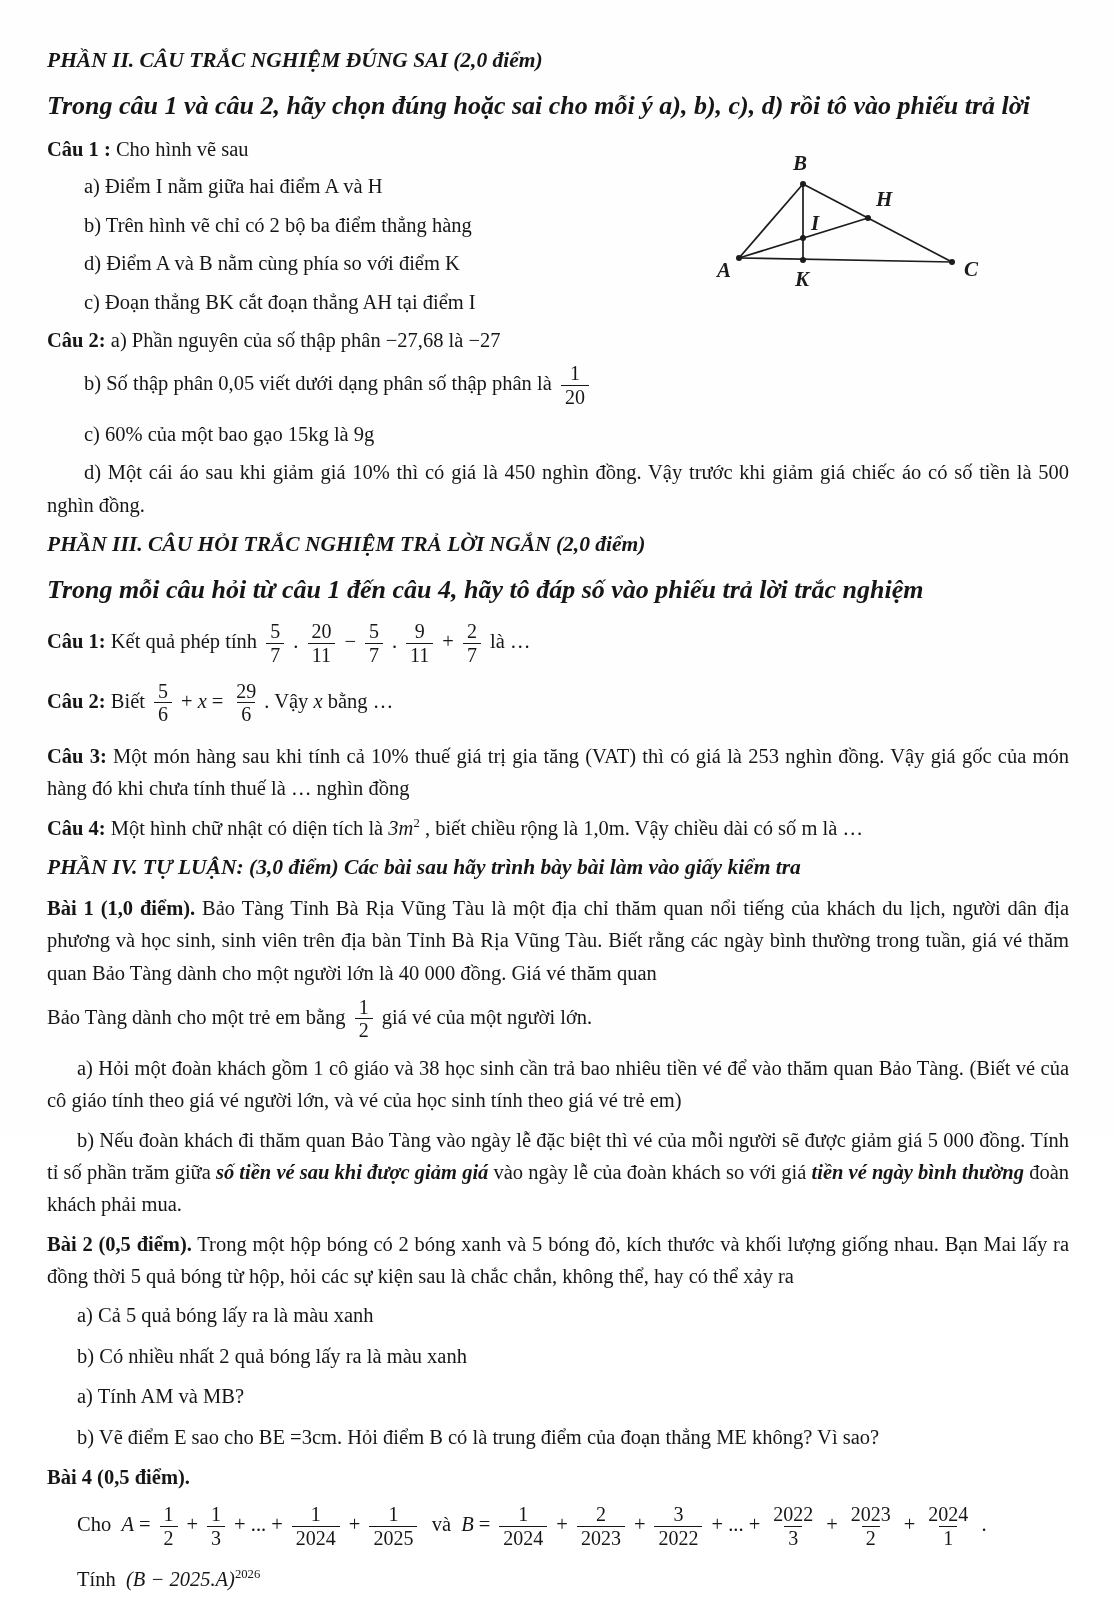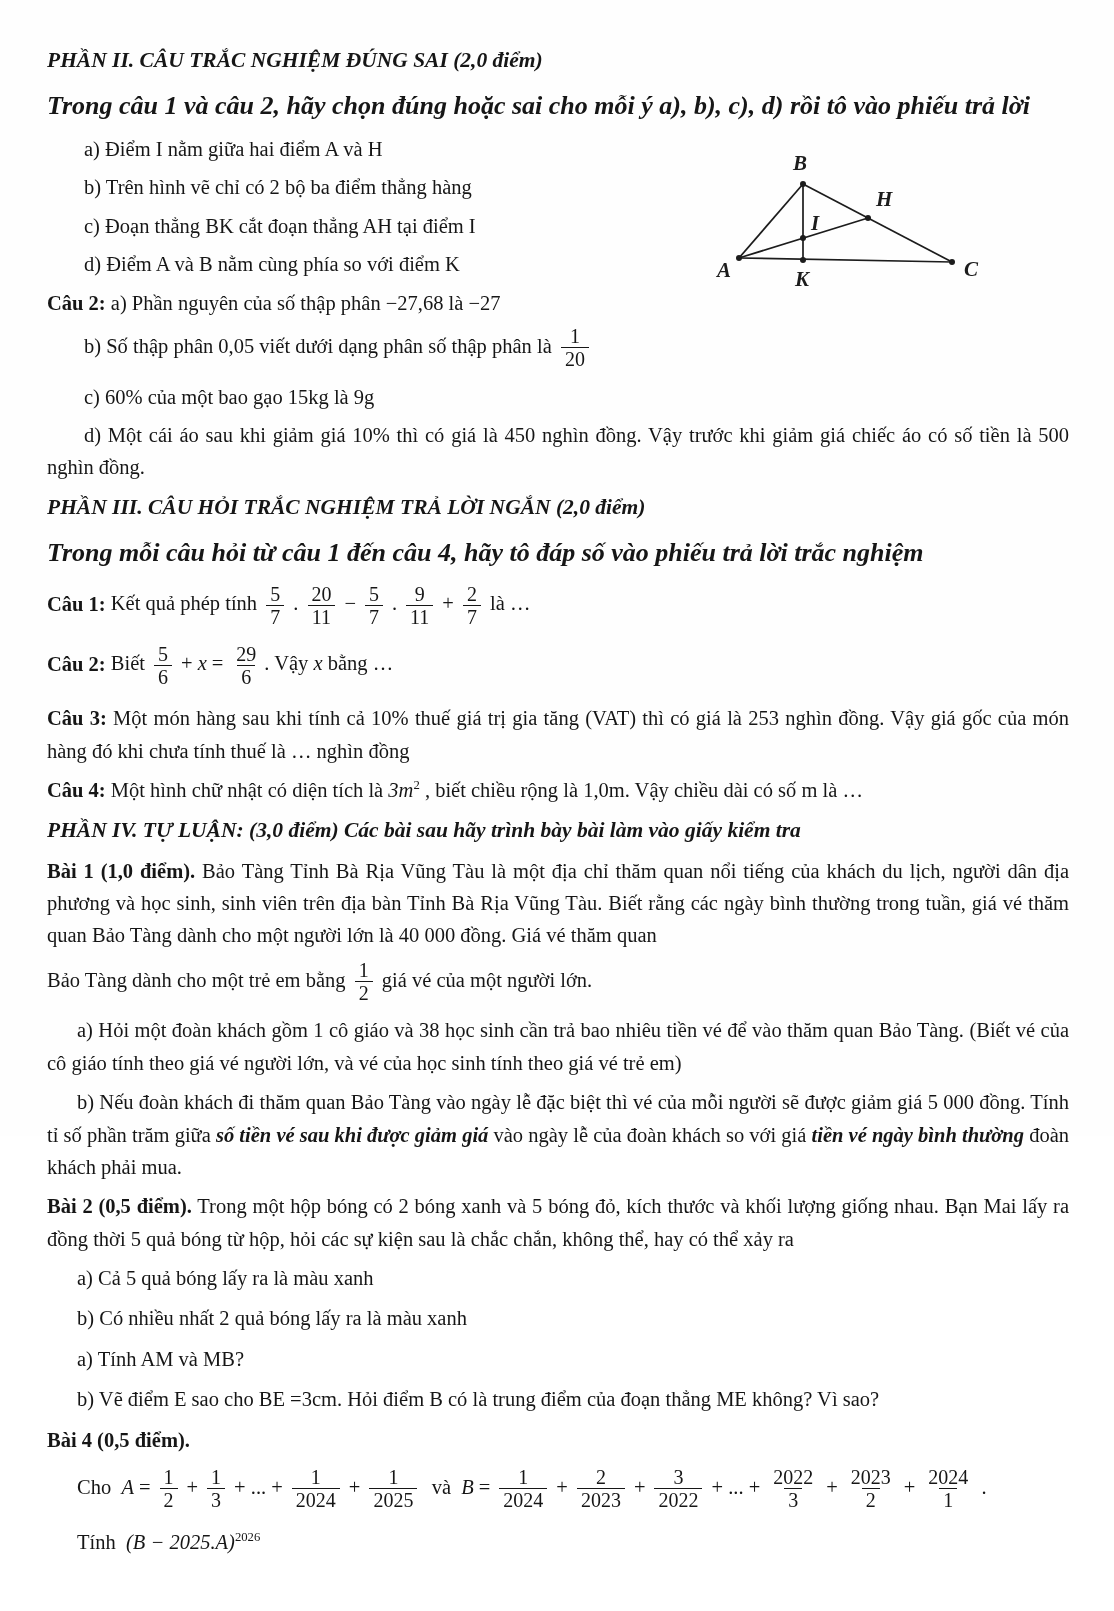--- a/index.html
+++ b/index.html
@@ -35,26 +35,30 @@
   i{font-style:italic;}
 </style>
 </head>
 <body>
 
 <div class="page">
 
   <div class="heading">PHẦN II. CÂU TRẮC NGHIỆM ĐÚNG SAI (2,0 điểm)</div>
   <div class="instruction">Trong câu 1 và câu 2, hãy chọn đúng hoặc sai cho mỗi ý a), b), c), d) rồi tô vào phiếu trả lời</div>
 
+  <div class="qline">
+    <span class="qlabel">Câu 1 :</span>
+    <span>Cho hình vẽ sau</span>
+  </div>
 
   <div class="items">
     <div class="item">a) Điểm I nằm giữa hai điểm A và H</div>
     <div class="item">b) Trên hình vẽ chỉ có 2 bộ ba điểm thẳng hàng</div>
+    <div class="item">d) Điểm A và B nằm cùng phía so với điểm K</div>
     <div class="item">c) Đoạn thẳng BK cắt đoạn thẳng AH tại điểm I</div>
-    <div class="item">d) Điểm A và B nằm cùng phía so với điểm K</div>
   </div>
 
   <div class="figure">
     <svg viewBox="0 0 330 158">
       <g stroke="#1c1c1c" stroke-width="1.7" fill="none">
         <line x1="69" y1="118" x2="133" y2="44"></line>
         <line x1="133" y1="44" x2="282" y2="122"></line>
         <line x1="69" y1="118" x2="282" y2="122"></line>
         <line x1="133" y1="44" x2="133" y2="120"></line>
         <line x1="69" y1="118" x2="198" y2="78"></line>

